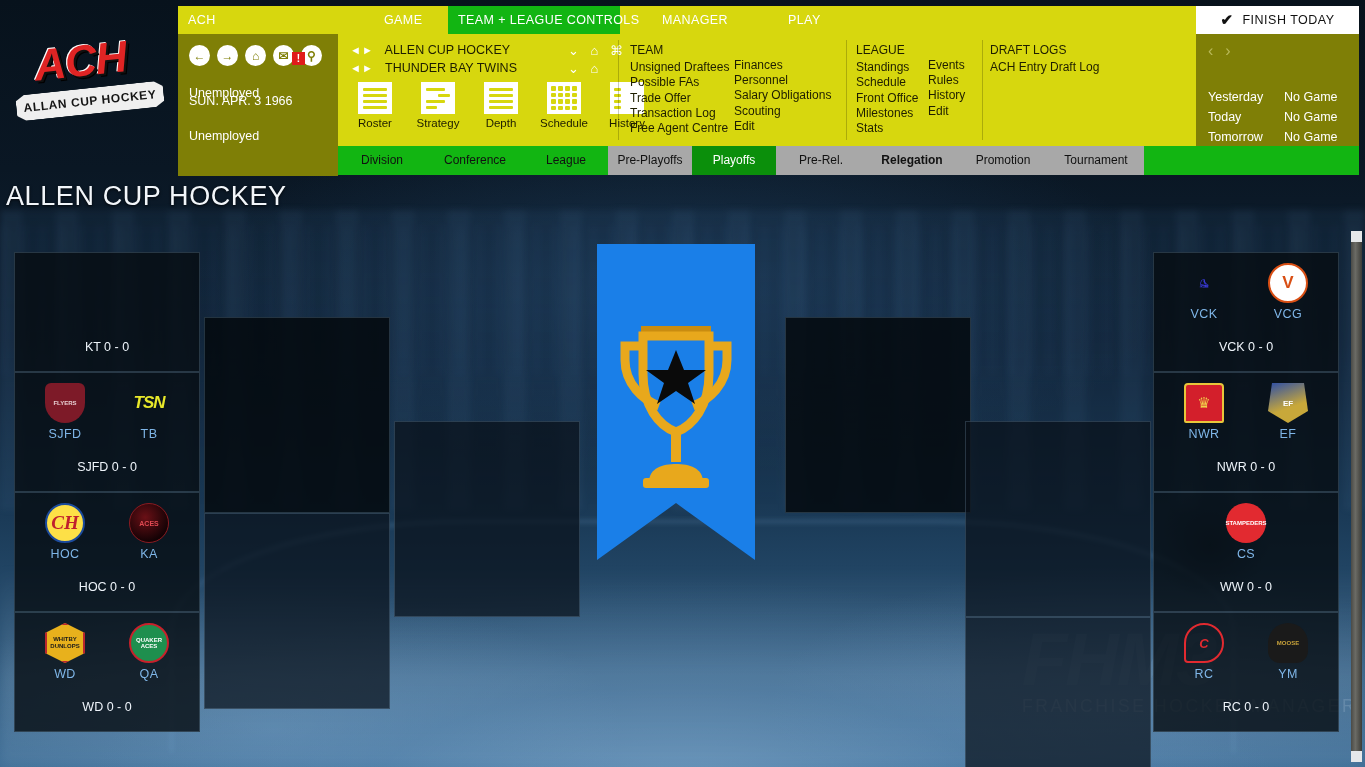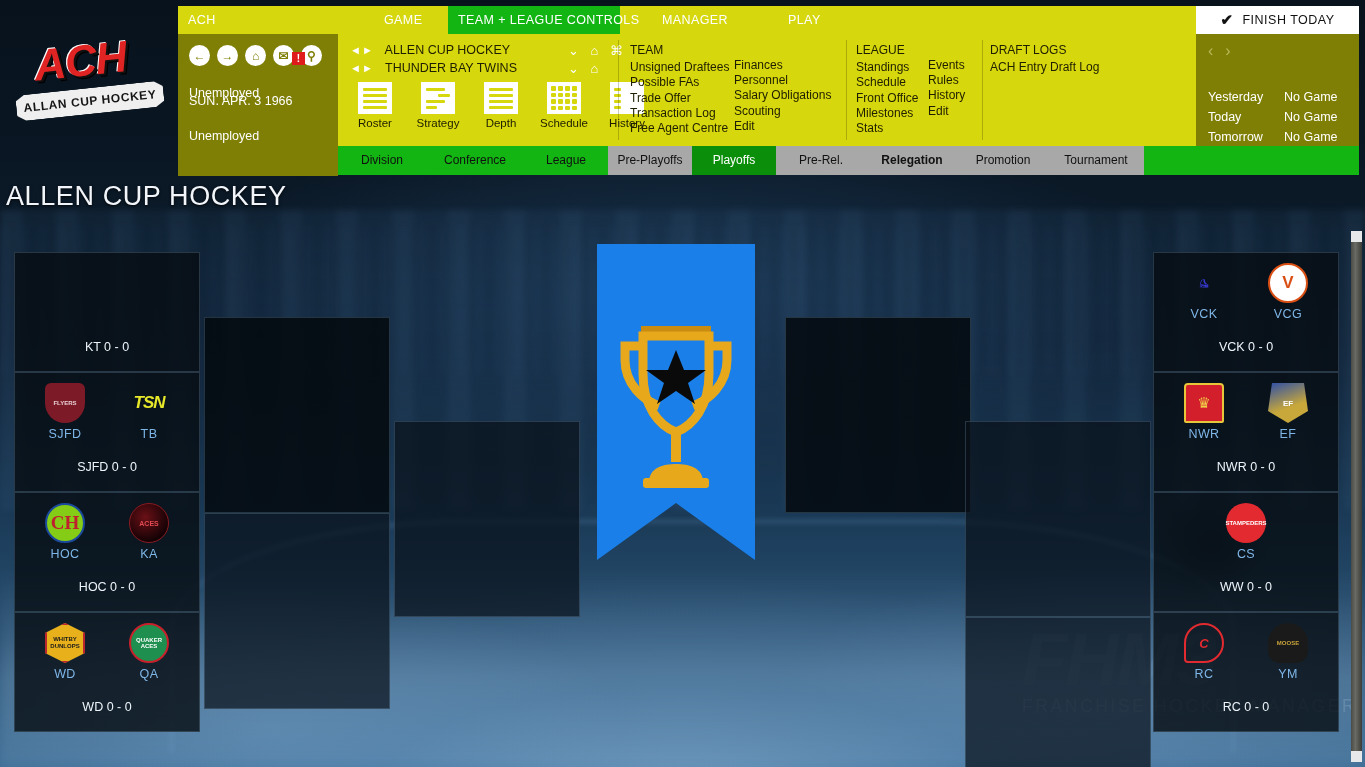--- a/index.html
+++ b/index.html
@@ -216,23 +216,23 @@
   .c-tbt  { background:#e6e62e; border-radius:50%; position:relative;
             display:flex; align-items:center; justify-content:center;
             font-size:8px; font-weight:bold; color:#1c7a2e; }
   .c-tbt::after{content:""; position:absolute; left:-7px; top:18px; width:56px; height:3px;
             background:#f0f0f0; transform:rotate(-38deg); box-shadow:0 0 1px #555;}
   .c-sjfd { background:#7d1a28; border-radius:6px 6px 20px 20px;
             display:flex; align-items:center; justify-content:center;
             font-size:6px; font-weight:bold; color:#e8d0d4; }
   .c-tb   { background:transparent; display:flex; align-items:center; justify-content:center;
             font-size:17px; font-weight:900; color:#e8e82a; font-style:italic; letter-spacing:-1px; }
-  .c-hoc  { background:#84cc16; border-radius:50%; border:2px solid #1b4a9c;
-            display:flex; align-items:center; justify-content:center;
-            font-size:19px; font-weight:900; color:#c0202e; font-family:"Liberation Serif",serif; }
+  .c-hoc  { background:#fde047; border-radius:50%; border:2px solid #1b4a9c;
+            display:flex; align-items:center; justify-content:center;
+            font-size:19px; font-weight:900; color:#c0202e; font-family:"Liberation Serif",serif;font-style:italic; }
   .c-ka   { background: radial-gradient(circle at 40% 35%, #6a1016, #140205 72%);
             border-radius:50%; border:1px solid #8b1a20;
             display:flex; align-items:center; justify-content:center;
             font-size:7px; font-weight:bold; color:#e04a52; }
   .c-wd   { background:#e8b11c; border:2px solid #b9262d;
             clip-path: polygon(50% 0,100% 25%,100% 75%,50% 100%,0 75%,0 25%);
             display:flex; align-items:center; justify-content:center; flex-direction:column;
             font-size:6px; font-weight:bold; color:#1a1a1a; line-height:7px; text-align:center; }
   .c-qa   { background:#1e8f4e; border-radius:50%; border:2px solid #c8212b;
             display:flex; align-items:center; justify-content:center;

